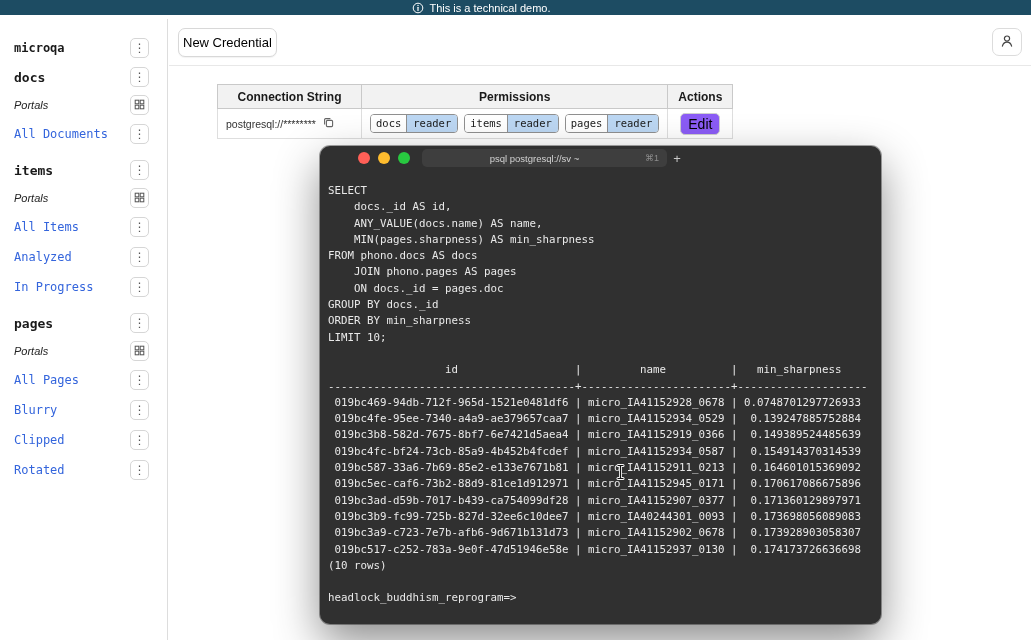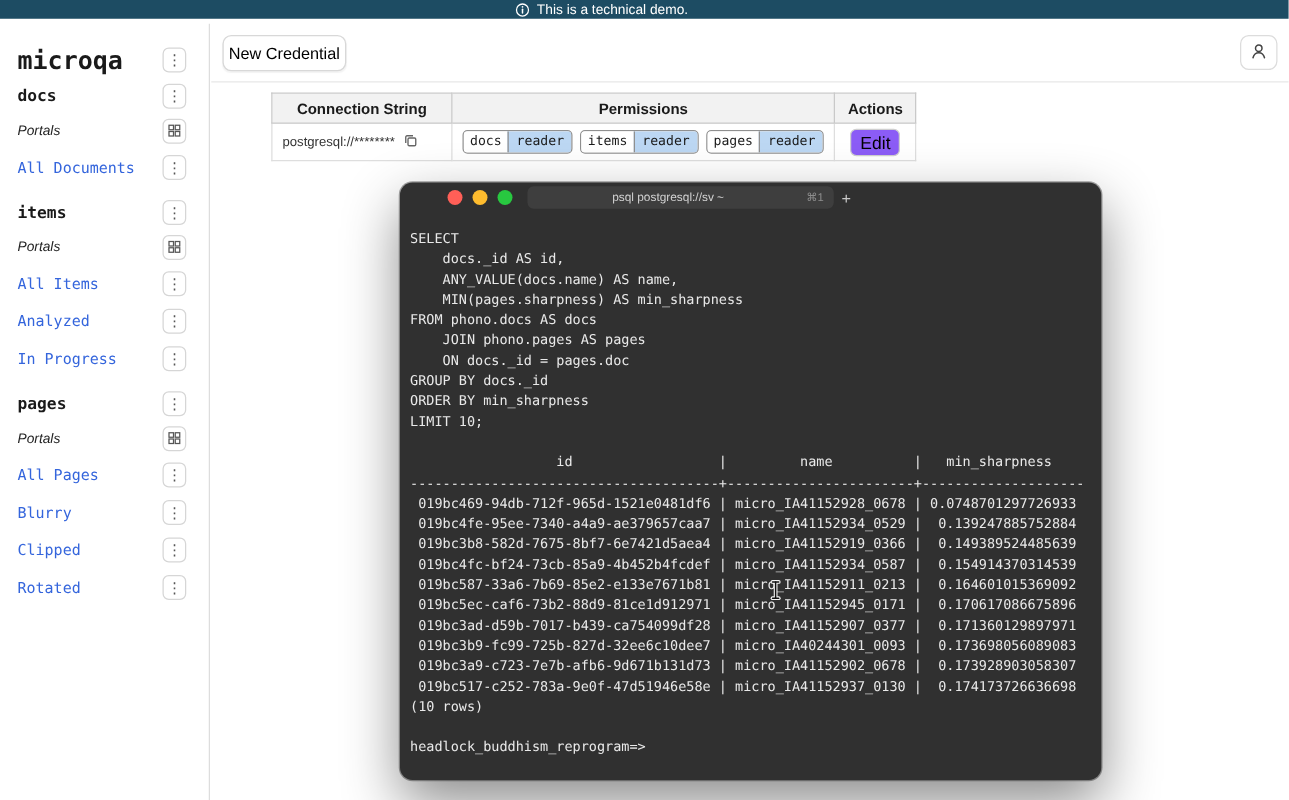--- a/index.html
+++ b/index.html
@@ -12,21 +12,21 @@
     display: flex; align-items: center; justify-content: center; gap: 5px; font-size: 11px; }
   .banner .info-icon { display: inline-flex; }
   .banner-link { color: var(--banner-link, #85c6ea); text-decoration: none; cursor: pointer; margin-top: 48px; }
 
   
   .sidebar { position: absolute; left: 0; top: 19px; width: 168px; bottom: 0;
     background: #fff; border-right: 1px solid #ddd; }
   .sb-row { display: flex; align-items: center; justify-content: space-between;
     padding: 0 18px 0 14px; }
   .app-row { height: 30px; margin-top: 14px; }
-  .app-name { font-family: "DejaVu Sans Mono", monospace; font-weight: bold; font-size: 20px; }
+  .app-name { font-family: "DejaVu Sans Mono", monospace; font-weight: bold; font-size: 12px; }
   .section-row { height: 28px; margin-top: 8px; }
   .section-title { font-size: 14px; font-weight: 700; }
   .table-row { height: 28px; }
   .group-gap { margin-top: 7px; }
   .table-name { font-family: "DejaVu Sans Mono", monospace; font-weight: 700; font-size: 13px; }
   .portals-row { height: 28px; }
   .portals-label { font-size: 11px; color: #222; font-style: italic; }
   .portal-row { height: 30px; }
   .portal-link { font-family: "DejaVu Sans Mono", monospace; font-size: 12px;
     color: var(--portal-link, #3465dc); cursor: pointer; }
@@ -38,21 +38,21 @@
   .main { position: absolute; left: 169px; top: 19px; right: 0; bottom: 0; background: #fff; }
   .toolbar { height: 47px; display: flex; align-items: center; justify-content: space-between;
     padding: 0 9px; border-bottom: 1px solid #e8e8e8; }
   .new-cred-btn { background: #fff; border: 1px solid #d8d8d8; border-radius: 7px;
     padding: 6px 4px; font-size: 13px; font-weight: 500; cursor: pointer;
     box-shadow: 0 1px 1px rgba(0,0,0,.05); font-family: "Liberation Sans", sans-serif; }
   .account-btn { width: 30px; height: 28px; border: 1px solid #dcdcdc; border-radius: 7px;
     background: #fff; display: flex; align-items: center; justify-content: center; cursor: pointer; }
 
   
-  .cred-wrap { margin: 8px 0 0 24px; padding-left: 24px; }
+  .cred-wrap { margin: 18px 0 0 24px; padding-left: 24px; }
   table.cred { border-collapse: collapse; font-size: 12px; }
   table.cred th { background: #f2f2f2; border: 1px solid #c9c9c9; font-weight: 700;
     height: 24px; padding: 2px 10px; text-align: center; }
   table.cred td { border: 1px solid #dedede; height: 30px; padding: 0 8px; background: #fff; }
   .col-conn { width: 144px; } .col-perm { width: 299px; } .col-act { width: 52px; }
   .conn-cell { display: flex; align-items: center; gap: 7px; }
   .conn-str { font-family: Liberation Sans, sans-serif; font-size: 10.5px; color: #333; }
   .copy-btn { background: none; border: none; cursor: pointer; display: inline-flex; padding: 0; }
   .chips { display: flex; align-items: center; gap: 6px; }
   .chip { display: inline-flex; border: 1px solid #909090; border-radius: 4px; overflow: hidden;

